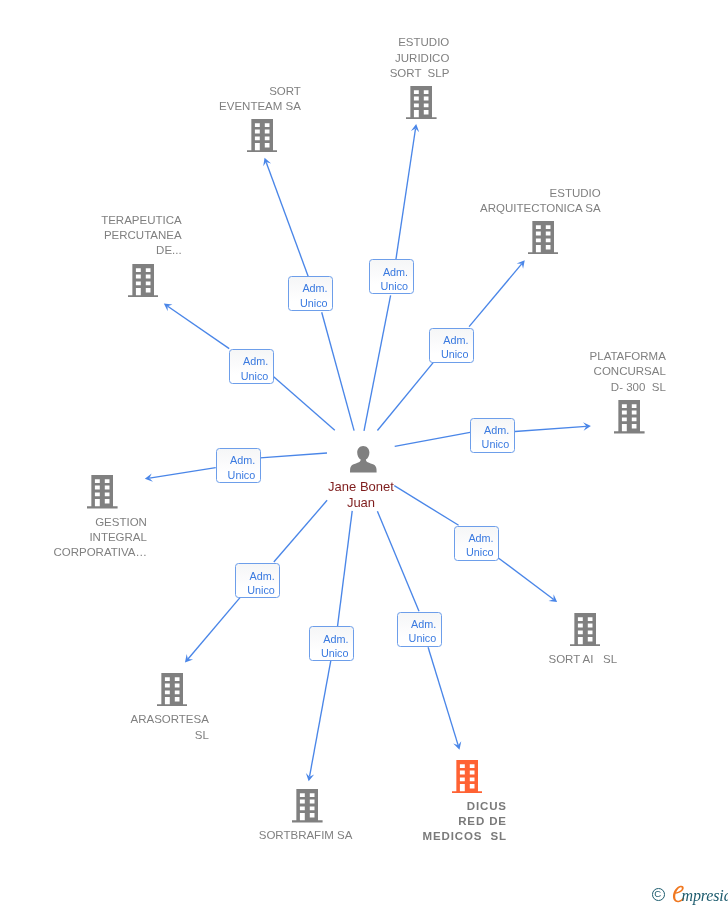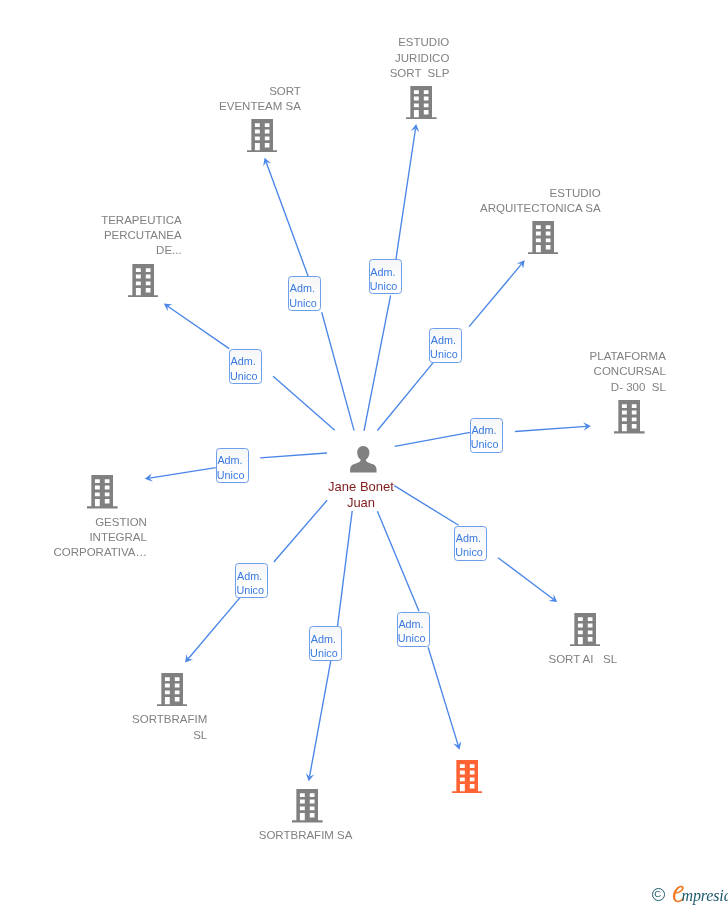--- a/index.html
+++ b/index.html
@@ -6,21 +6,21 @@
   *{-webkit-font-smoothing:antialiased;}
   body{width:728px;height:905px;font-family:"Liberation Sans",sans-serif;position:relative;overflow:hidden;}
   #stage{position:absolute;left:0;top:0;width:728px;height:905px;}
   svg#edges{position:absolute;left:0;top:0;width:728px;height:905px;}
   #nodes,#roleboxes{position:absolute;left:0;top:0;width:728px;height:905px;}
   .node{position:absolute;}
   .node-label{position:absolute;color:#808080;font-size:11.5px;line-height:15.2px;text-align:right;white-space:pre;transform:translateX(-50%);}
   .node-label.hl{font-weight:bold;color:#7a7a7a;letter-spacing:0.88px;text-indent:0.88px;}
   .center-label{position:absolute;color:#808080;font-size:13px;line-height:15.8px;text-align:center;white-space:pre;transform:translateX(-50%);}
   .rolebox{position:absolute;box-sizing:border-box;border:1.7px solid #6d9eea;background:linear-gradient(180deg,#f5f6f7 0%,#fbfbfc 45%,#ffffff 75%);border-radius:3.5px;color:#3a7ae0;
-           font-size:10.8px;line-height:14.3px;text-align:center;width:33px;height:35px;padding-top:4.3px;white-space:pre;padding-right:4.6px;overflow:hidden;}
+           font-size:10.8px;line-height:14.3px;text-align:right;width:45px;height:35px;padding-top:4.3px;white-space:pre;padding-right:4.6px;overflow:hidden;}
   #footer{position:absolute;left:651.8px;top:885.5px;}
   .cmark{position:absolute;left:0;top:2.5px;width:12.8px;height:12.8px;border:1.5px solid #1d5c6e;border-radius:50%;box-sizing:border-box;}
   .cmark span{position:absolute;left:-1.5px;top:-1.2px;width:12.8px;text-align:center;font-size:9.6px;color:#1d5c6e;font-family:"Liberation Sans",sans-serif;line-height:12px;}
   .brand{position:absolute;left:20.7px;top:0;white-space:nowrap;}
   .brand .e{position:absolute;left:0;top:-0.6px;}
   .brand .rest{position:absolute;left:9.1px;top:3.4px;font-size:16px;color:#1d5c6e;font-style:italic;font-family:"Liberation Serif",serif;line-height:14px;letter-spacing:-0.15px;}
 </style>
 <style>.node-label{color:#808080;}.node-label.hl{color:#7a7a7a;}.center-label{color:#7f1d1d;}.rolebox{border-color:#6d9eea;color:#3a7ae0;background:linear-gradient(180deg,#f5f6f7 0%,#fbfbfc 45%,#ffffff 75%);}.cmark{border-color:#1d5c6e;} .cmark span{color:#1d5c6e;}.brand .rest{color:#1d5c6e;}</style></head>
 <body>
 
@@ -88,29 +88,32 @@
 D- 300  SL</div>
       <div class="node" style="left: 87.1px; top: 475.3px; width: 30.6px; height: 33.4px;"><svg viewBox="0 0 30.6 33.4" width="30.6" height="33.4">
           <path fill="#808080" fill-rule="evenodd" d="M4.35 0 H26.0 V31.3 H4.35 Z M0 31.3 H30.6 V33.4 H0 Z M7.9 4.2 H12.8 V8.0 H7.9 Z M7.9 10.5 H12.8 V14.5 H7.9 Z M7.9 17.4 H12.8 V21.2 H7.9 Z M17.8 4.2 H22.5 V8.0 H17.8 Z M17.8 10.5 H22.5 V14.5 H17.8 Z M17.8 17.4 H22.5 V21.2 H17.8 Z M7.9 24.0 H12.8 V31.3 H7.9 Z M17.8 24.0 H22.5 V28.6 H17.8 Z"></path>
         </svg></div>
       <div class="node-label" style="left: 100.2px; top: 514.8px;">GESTION
 INTEGRAL
 CORPORATIVA…</div>
       <div class="node" style="left: 156.5px; top: 672.5px; width: 30.6px; height: 33.4px;"><svg viewBox="0 0 30.6 33.4" width="30.6" height="33.4">
           <path fill="#808080" fill-rule="evenodd" d="M4.35 0 H26.0 V31.3 H4.35 Z M0 31.3 H30.6 V33.4 H0 Z M7.9 4.2 H12.8 V8.0 H7.9 Z M7.9 10.5 H12.8 V14.5 H7.9 Z M7.9 17.4 H12.8 V21.2 H7.9 Z M17.8 4.2 H22.5 V8.0 H17.8 Z M17.8 10.5 H22.5 V14.5 H17.8 Z M17.8 17.4 H22.5 V21.2 H17.8 Z M7.9 24.0 H12.8 V31.3 H7.9 Z M17.8 24.0 H22.5 V28.6 H17.8 Z"></path>
         </svg></div>
-      <div class="node-label" style="left: 169.7px; top: 712.4px;">SORTBRAFIM
+      <div class="node-label" style="left: 169.7px; top: 712.4px;">ARASORTESA
 SL</div>
       <div class="node" style="left: 292.4px; top: 789.3px; width: 30.6px; height: 33.4px;"><svg viewBox="0 0 30.6 33.4" width="30.6" height="33.4">
           <path fill="#808080" fill-rule="evenodd" d="M4.35 0 H26.0 V31.3 H4.35 Z M0 31.3 H30.6 V33.4 H0 Z M7.9 4.2 H12.8 V8.0 H7.9 Z M7.9 10.5 H12.8 V14.5 H7.9 Z M7.9 17.4 H12.8 V21.2 H7.9 Z M17.8 4.2 H22.5 V8.0 H17.8 Z M17.8 10.5 H22.5 V14.5 H17.8 Z M17.8 17.4 H22.5 V21.2 H17.8 Z M7.9 24.0 H12.8 V31.3 H7.9 Z M17.8 24.0 H22.5 V28.6 H17.8 Z"></path>
         </svg></div>
       <div class="node-label" style="left: 305.6px; top: 828.2px;">SORTBRAFIM SA</div>
       <div class="node" style="left: 451.9px; top: 759.5px; width: 30.6px; height: 33.4px;"><svg viewBox="0 0 30.6 33.4" width="30.6" height="33.4">
           <path fill="#ff6233" fill-rule="evenodd" d="M4.35 0 H26.0 V31.3 H4.35 Z M0 31.3 H30.6 V33.4 H0 Z M7.9 4.2 H12.8 V8.0 H7.9 Z M7.9 10.5 H12.8 V14.5 H7.9 Z M7.9 17.4 H12.8 V21.2 H7.9 Z M17.8 4.2 H22.5 V8.0 H17.8 Z M17.8 10.5 H22.5 V14.5 H17.8 Z M17.8 17.4 H22.5 V21.2 H17.8 Z M7.9 24.0 H12.8 V31.3 H7.9 Z M17.8 24.0 H22.5 V28.6 H17.8 Z"></path>
         </svg></div>
+      <div class="node-label hl" style="left: 464.7px; top: 798.7px;">DICUS
+RED DE
+MEDICOS  SL</div>
       <div class="node" style="left: 569.9px; top: 612.5px; width: 30.6px; height: 33.4px;"><svg viewBox="0 0 30.6 33.4" width="30.6" height="33.4">
           <path fill="#808080" fill-rule="evenodd" d="M4.35 0 H26.0 V31.3 H4.35 Z M0 31.3 H30.6 V33.4 H0 Z M7.9 4.2 H12.8 V8.0 H7.9 Z M7.9 10.5 H12.8 V14.5 H7.9 Z M7.9 17.4 H12.8 V21.2 H7.9 Z M17.8 4.2 H22.5 V8.0 H17.8 Z M17.8 10.5 H22.5 V14.5 H17.8 Z M17.8 17.4 H22.5 V21.2 H17.8 Z M7.9 24.0 H12.8 V31.3 H7.9 Z M17.8 24.0 H22.5 V28.6 H17.8 Z"></path>
         </svg></div>
       <div class="node-label" style="left: 582.8px; top: 652.3px;">SORT AI   SL</div>
       <div class="node" style="left: 348px; top: 444px; width: 31px; height: 31px;"><svg viewBox="0 0 31 31" width="31" height="31">
           <path fill="#808080" fill-rule="evenodd" d="M15.1 2.0 C11.7 2.0 9.2 4.9 9.2 8.5 C9.2 11.6 10.6 14.5 12.7 15.4 C12.7 16.6 12.2 17.6 10.9 18.2 C9.3 18.9 6.6 19.8 5.0 20.6 C3.2 21.5 2.2 23.2 2.1 25.2 L2.0 28.6 L28.6 28.6 L28.5 25.2 C28.4 23.2 27.4 21.5 25.6 20.6 C24.0 19.8 21.3 18.9 19.7 18.2 C18.4 17.6 17.9 16.6 17.9 15.4 C20.0 14.5 21.4 11.6 21.4 8.5 C21.4 4.9 18.9 2.0 15.1 2.0 Z"></path>
         </svg></div>
       <div class="center-label" style="left: 361px; top: 479.2px;">Jane Bonet
 Juan</div>
     </div>

